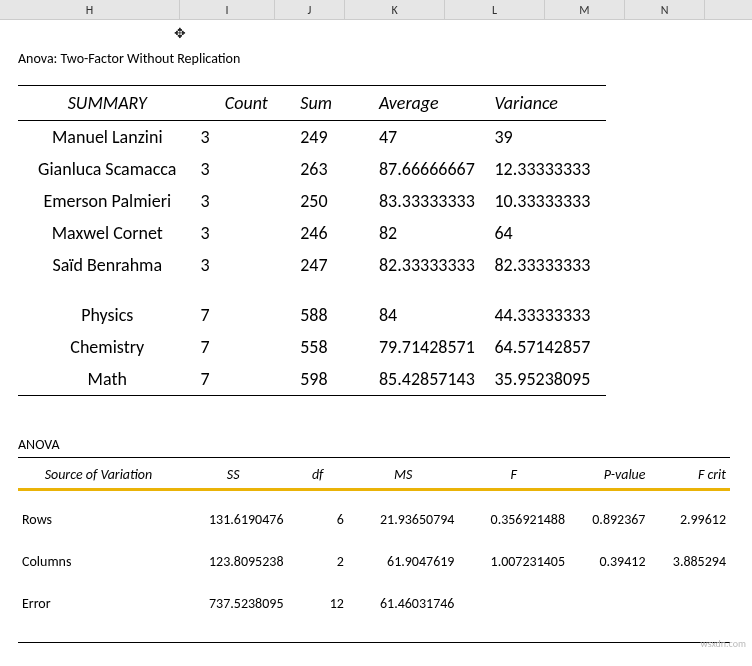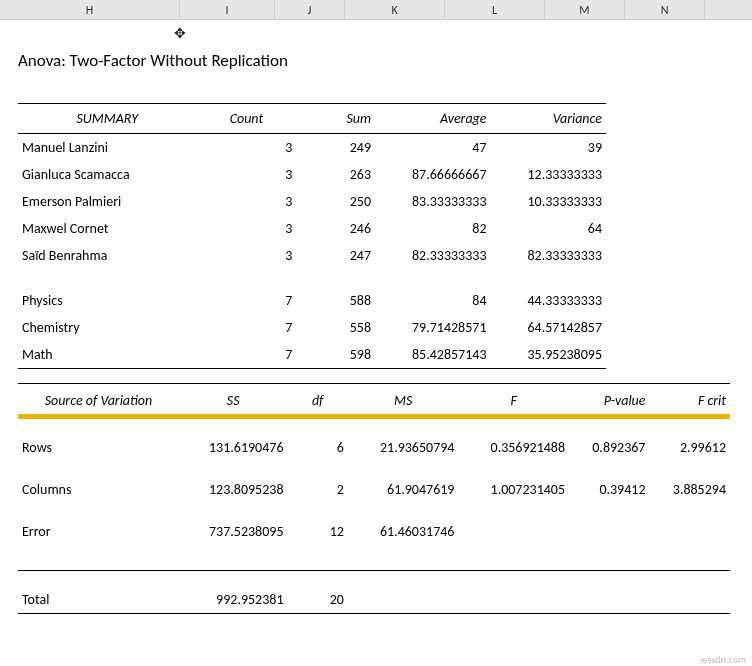--- a/index.html
+++ b/index.html
@@ -37,37 +37,37 @@
     .sheet { padding: 0 6px; position: relative; }
 
     .cursor-icon {
       position: absolute;
       left: 174px;
       top: 5px;
       font-size: 14px;
       color: #222;
     }
 
-    .title { padding: 30px 12px 18px 12px; font-size: 17px; }
+    .title { padding: 30px 12px 18px 12px; font-size: 14px; }
 
     .tbl {
-      margin: 14px 12px;
+      margin: 0 12px;
       width: 588px;
       border-collapse: collapse;
-      font-size: 14px;
+      font-size: 18px;
     }
     .tbl th, .tbl td {
       padding: 4px 4px;
       font-weight: normal;
-      text-align: right;
+      text-align: left;
       vertical-align: middle;
       white-space: nowrap;
     }
     .tbl th { font-style: italic; }
-    .tbl th.left, .tbl td.left { text-align: left; }
+    .tbl th.left, .tbl td.left { text-align: center; }
     .tbl th.center { text-align: center; }
     .hdr-row th {
       border-top: 1.5px solid #000;
       border-bottom: 1px solid #000;
       padding-top: 6px;
       padding-bottom: 6px;
     }
     .tbl tbody td { padding-top: 5px; padding-bottom: 5px; }
     .sect-end td { border-bottom: 1px solid #000; }
     .spacer td { height: 18px; }
@@ -90,40 +90,40 @@
       padding: 4px 4px;
       font-weight: normal;
       text-align: right;
       white-space: nowrap;
     }
     .tbl2 th { font-style: italic; }
     .tbl2 th.center { text-align: center; }
     .tbl2 td.left, .tbl2 th.left { text-align: left; }
     .hdr-row2 th {
       border-top: 1px solid #000;
-      border-bottom: 5px solid #eab308;
+      border-bottom: 3px solid #eab308;
       padding-top: 8px;
       padding-bottom: 5px;
     }
     .tbl2 tbody td { padding-top: 20px; padding-bottom: 5px; }
     .line-top td { border-top: 1px solid #000; }
     .line-bot td { border-bottom: 1px solid #000; }
 
     .a1 { width: 160px; }
     .a2 { width: 108px; }
     .a3 { width: 60px; }
     .a4 { width: 110px; }
     .a5 { width: 110px; }
     .a6 { width: 80px; }
     .a7 { width: 80px; }
 
     .watermark {
       position: absolute;
       right: 6px;
-      bottom: 0;
+      bottom: 16px;
       font-size: 10px;
       color: #bbb;
     }
   </style>
 </head>
 <body>
 
 <div class="col-headers">
   <div class="ch c-h">H</div>
   <div class="ch c-i">I</div>
@@ -213,20 +213,21 @@
       <tr class="sect-end">
         <td class="left">Math</td>
         <td>7</td>
         <td>598</td>
         <td>85.42857143</td>
         <td>35.95238095</td>
       </tr>
     </tbody>
   </table>
 
+  <div class="anova-label">ANOVA</div>
 
   <table class="tbl2">
     <colgroup>
         <col class="a1">
         <col class="a2">
         <col class="a3">
         <col class="a4">
         <col class="a5">
         <col class="a6">
         <col class="a7">

